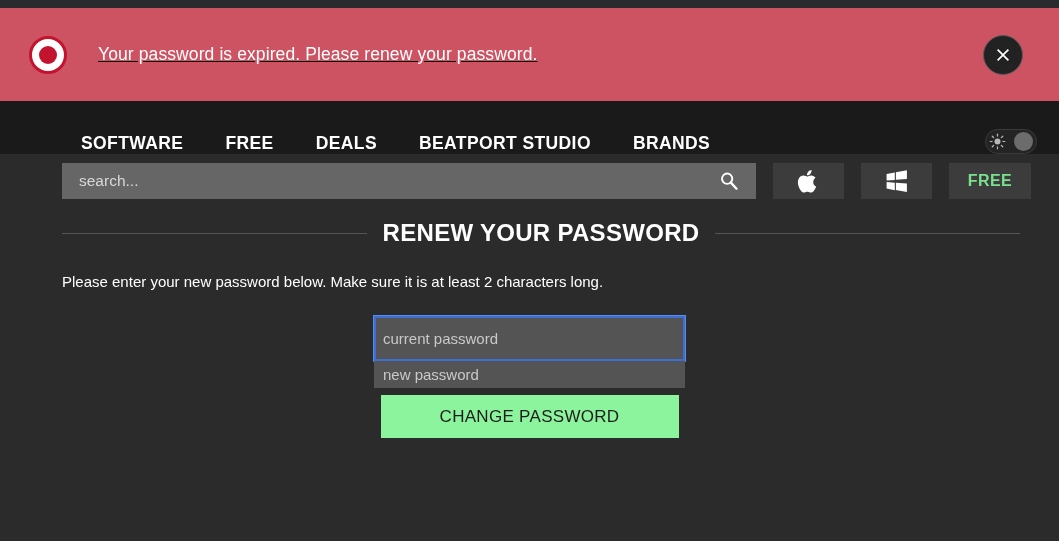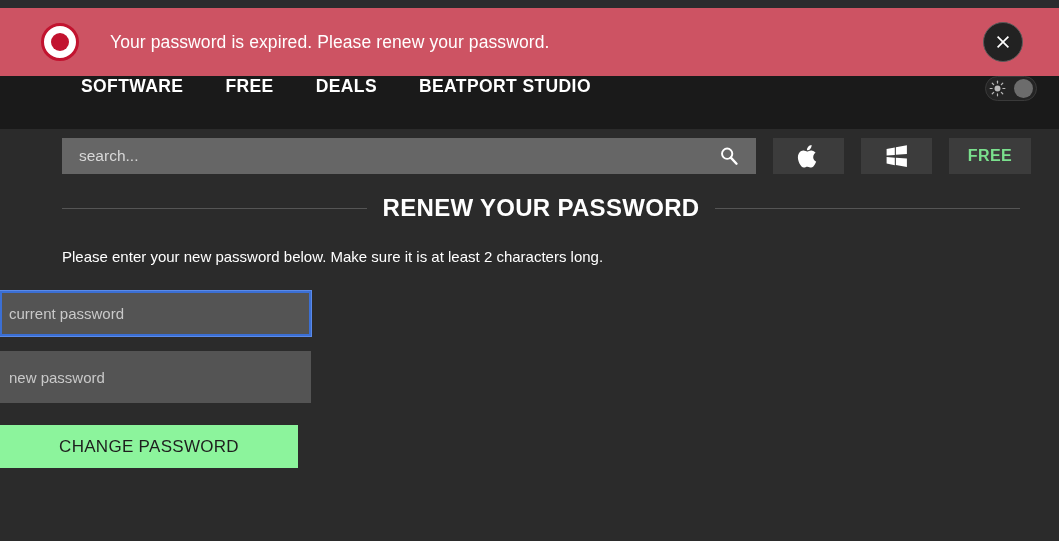--- a/index.html
+++ b/index.html
@@ -17,26 +17,27 @@
 
   
   .top-strip {
     height: 8px;
     background: #2b2b2e;
     width: 100%;
   }
 
   
   .alert-banner {
-    height: 68px;
+    height: 93px;
     background: #cd5363;
     display: flex;
     align-items: center;
-    padding: 0 20px 0 12px;
+    padding: 0 20px 0 0;
     position: relative;
+    text-decoration: underline;
   }
   .alert-icon-wrap {
     width: 96px;
     display: flex;
     align-items: center;
     justify-content: center;
     flex: 0 0 96px;
   }
   .alert-icon {
     width: 38px; height: 38px;
@@ -72,21 +73,21 @@
     flex: 0 0 40px;
     margin-right: 16px;
   }
   .alert-close svg { display:block; }
 
   
   .navbar {
     height: 53px;
     background: #1a1a1a;
     display: flex;
-    align-items: flex-start;
+    align-items: flex-end;
     padding-left: 81px;
     padding-right: 22px;
   }
   .nav-items {
     display: flex;
     align-items: center;
     gap: 0px;
     flex: 1 1 auto;
   }
   .nav-item {
@@ -203,26 +204,25 @@
     color: #ffffff;
     font-size: 15px;
     margin: 26px 0 0 62px;
   }
 
   
   .pw-form {
     margin-top: 26px;
     display: flex;
     flex-direction: column;
-    align-items: flex-start;
-    gap: 15px;
+    align-items: center;
   }
   .pw-field {
     width: 311px;
-    height: 52px;
+    height: 27px;
     background: #545454;
     border: none;
     outline: none;
     color: #d6d6d6;
     font-size: 15px;
     font-family: "Liberation Sans", sans-serif;
     padding: 0 9px;
   }
   .pw-field::placeholder { color: #c9c9c9; opacity: 1; }
   .pw-field.focused {
@@ -262,20 +262,21 @@
     </svg>
   </div>
 </div>
 
 <div class="navbar">
   <div class="nav-items">
     <a class="nav-item" href="#">SOFTWARE</a>
     <a class="nav-item" href="#">FREE</a>
     <a class="nav-item" href="#">DEALS</a>
     <a class="nav-item" href="#">BEATPORT STUDIO</a>
+    <a class="nav-item" href="#">BRANDS</a>
   </div>
   <div class="theme-toggle">
     <svg class="toggle-sun" viewBox="0 0 24 24" aria-hidden="true">
       <circle cx="12" cy="12" r="4.2" fill="#b8b8b8"></circle>
       <g stroke="#b8b8b8" stroke-width="1.7" stroke-linecap="round">
         <line x1="12" y1="1.6" x2="12" y2="4.4"></line>
         <line x1="12" y1="19.6" x2="12" y2="22.4"></line>
         <line x1="1.6" y1="12" x2="4.4" y2="12"></line>
         <line x1="19.6" y1="12" x2="22.4" y2="12"></line>
         <line x1="4.6" y1="4.6" x2="6.6" y2="6.6"></line>

